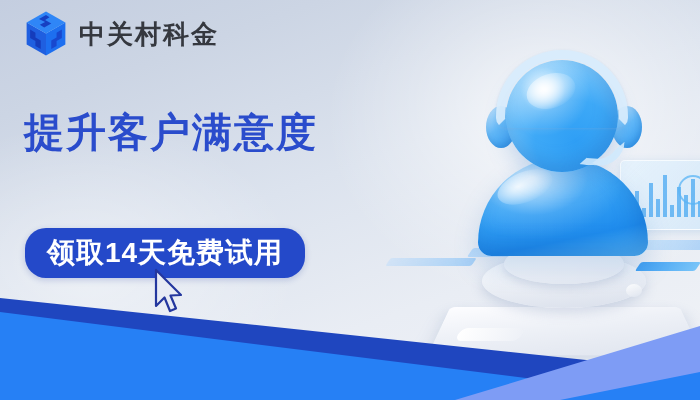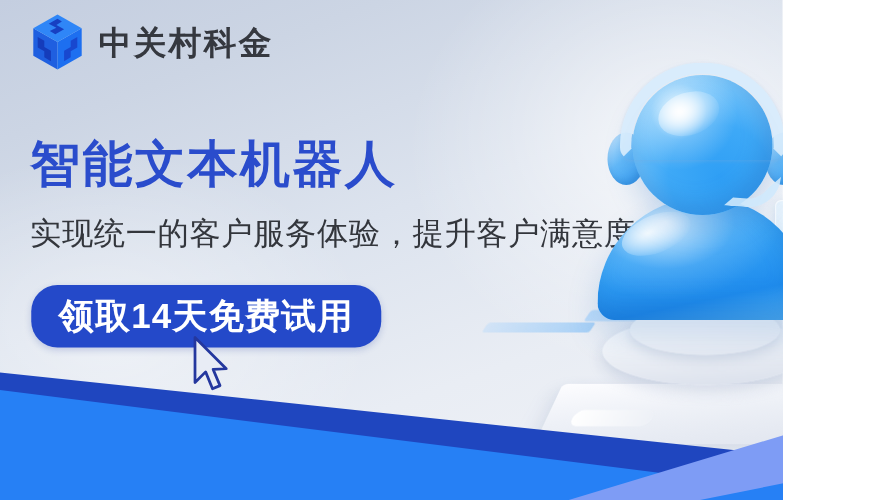--- a/index.html
+++ b/index.html
@@ -2,21 +2,21 @@
 <html><head>
 <meta charset="utf-8">
 <style>
   html, body {
     margin: 0;
     padding: 0;
     background: #ffffff;
   }
   #banner {
     position: relative;
-    width: 626px;
+    width: 700px;
     height: 400px;
     overflow: hidden;
     font-family: "Liberation Sans", "DejaVu Sans", sans-serif;
     background: linear-gradient(160deg, #c4cee0 0%, #ccd5e4 18%, #dce3ee 45%, #e9edf4 70%, #f1f3f7 100%);
   }
 
   
   .bg-glow-a {
     position: absolute;
     left: 330px; top: -60px;
@@ -268,22 +268,21 @@
 
       <path d="M34 18 L50 9 L58 14 L48 20 L62 28 L46 37 L36 31 L48 25 Z" fill="#1740c2"></path>
 
       <path d="M14 42 L26 49 L26 60 L38 67 L38 86 L26 79 L26 68 L14 61 Z" fill="#153cbb"></path>
 
       <path d="M86 42 L74 49 L74 60 L62 67 L62 86 L74 79 L74 68 L86 61 Z" fill="#1848cf"></path>
     </svg>
     <span class="logo-text">中关村科金</span>
   </div>
 
-  <div class="headline">智能文本机器人</div>
-  <div class="subhead">实现统一的客户服务体验，提升客户满意度</div>
+  <div class="headline">提升客户满意度</div>
 
   <button class="cta-button">领取14天免费试用</button>
 
   <svg class="cursor" viewBox="0 0 34 46">
     <path d="M4 2 L4 38 L12.5 29.5 L18 43 L24 40.5 L18.5 27.5 L29 27 Z" fill="#e8ecf5" stroke="#24379e" stroke-width="2.2" stroke-linejoin="round"></path>
   </svg>
 
   <div class="scene">
 
     <div class="ped-base"></div>

